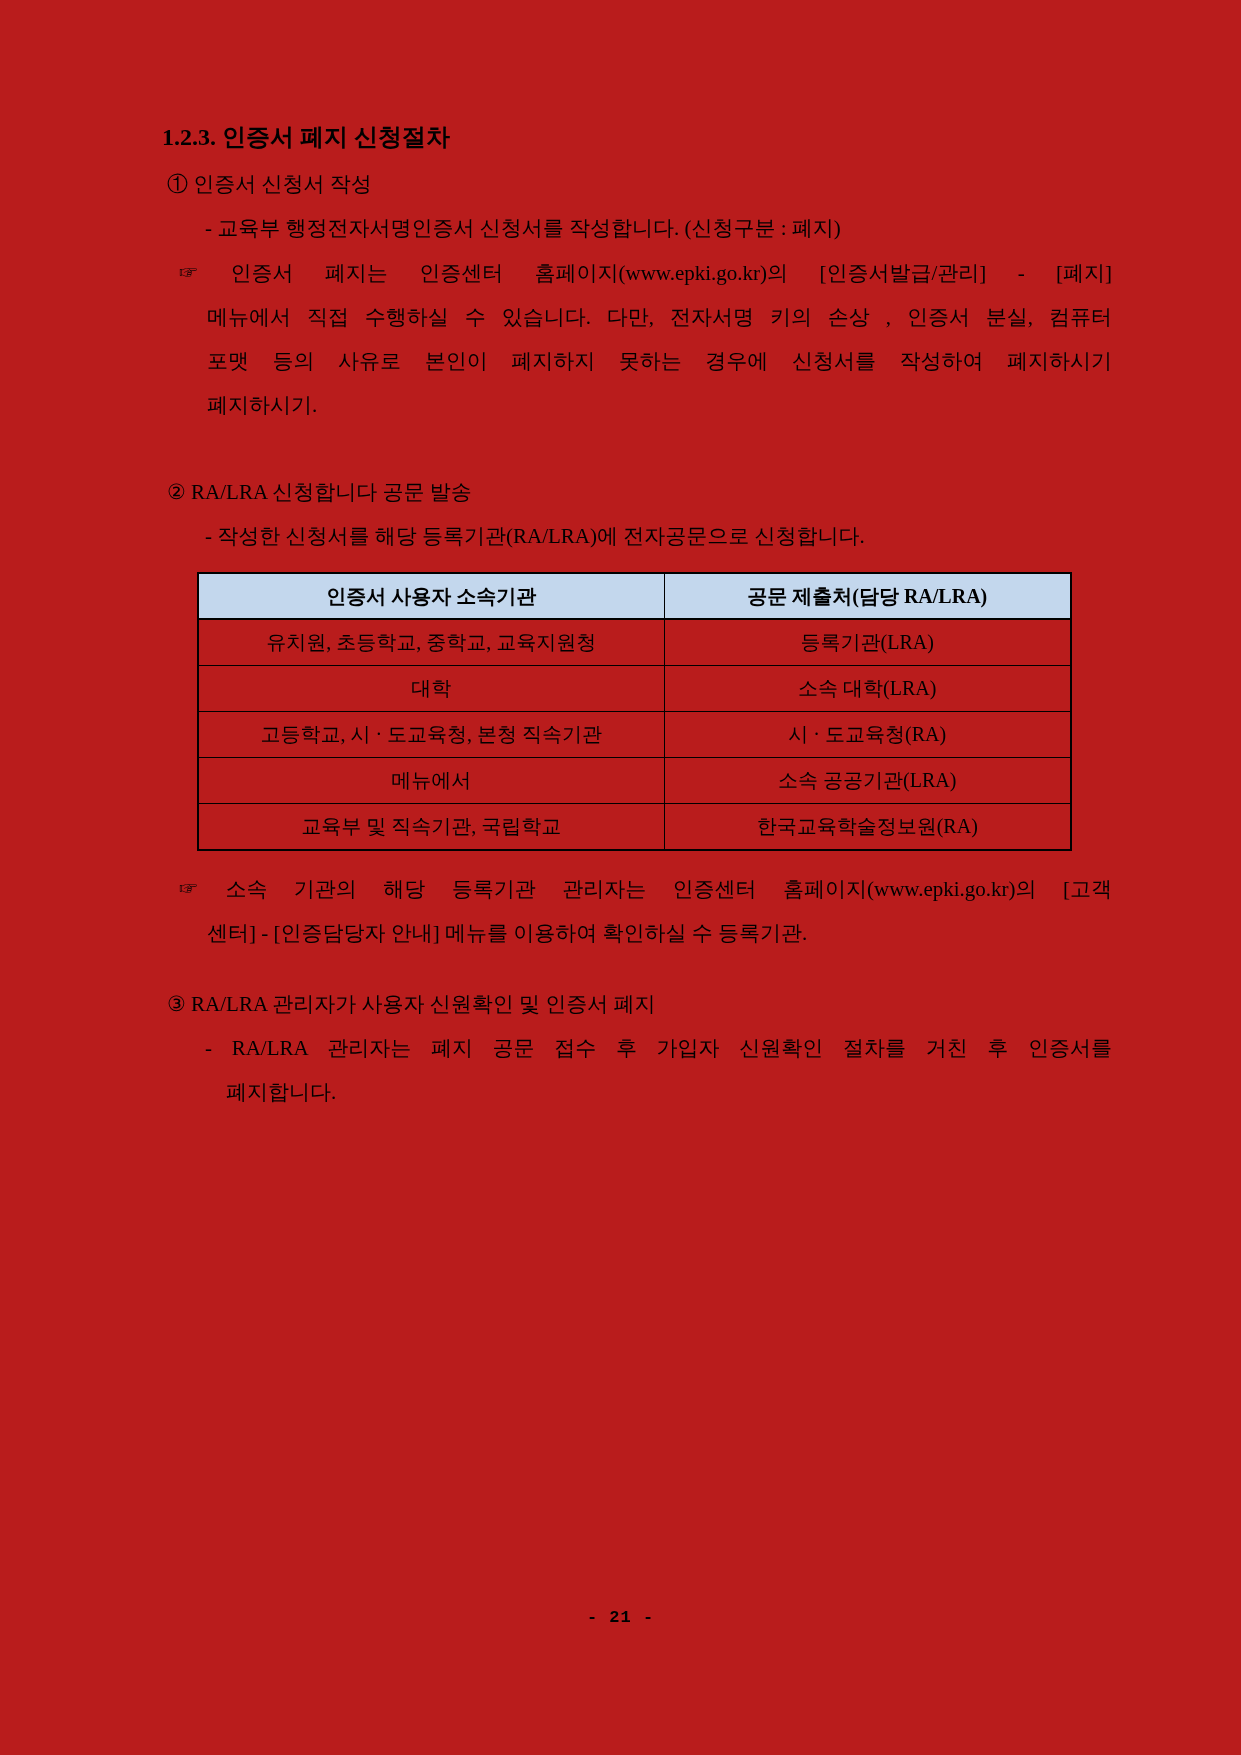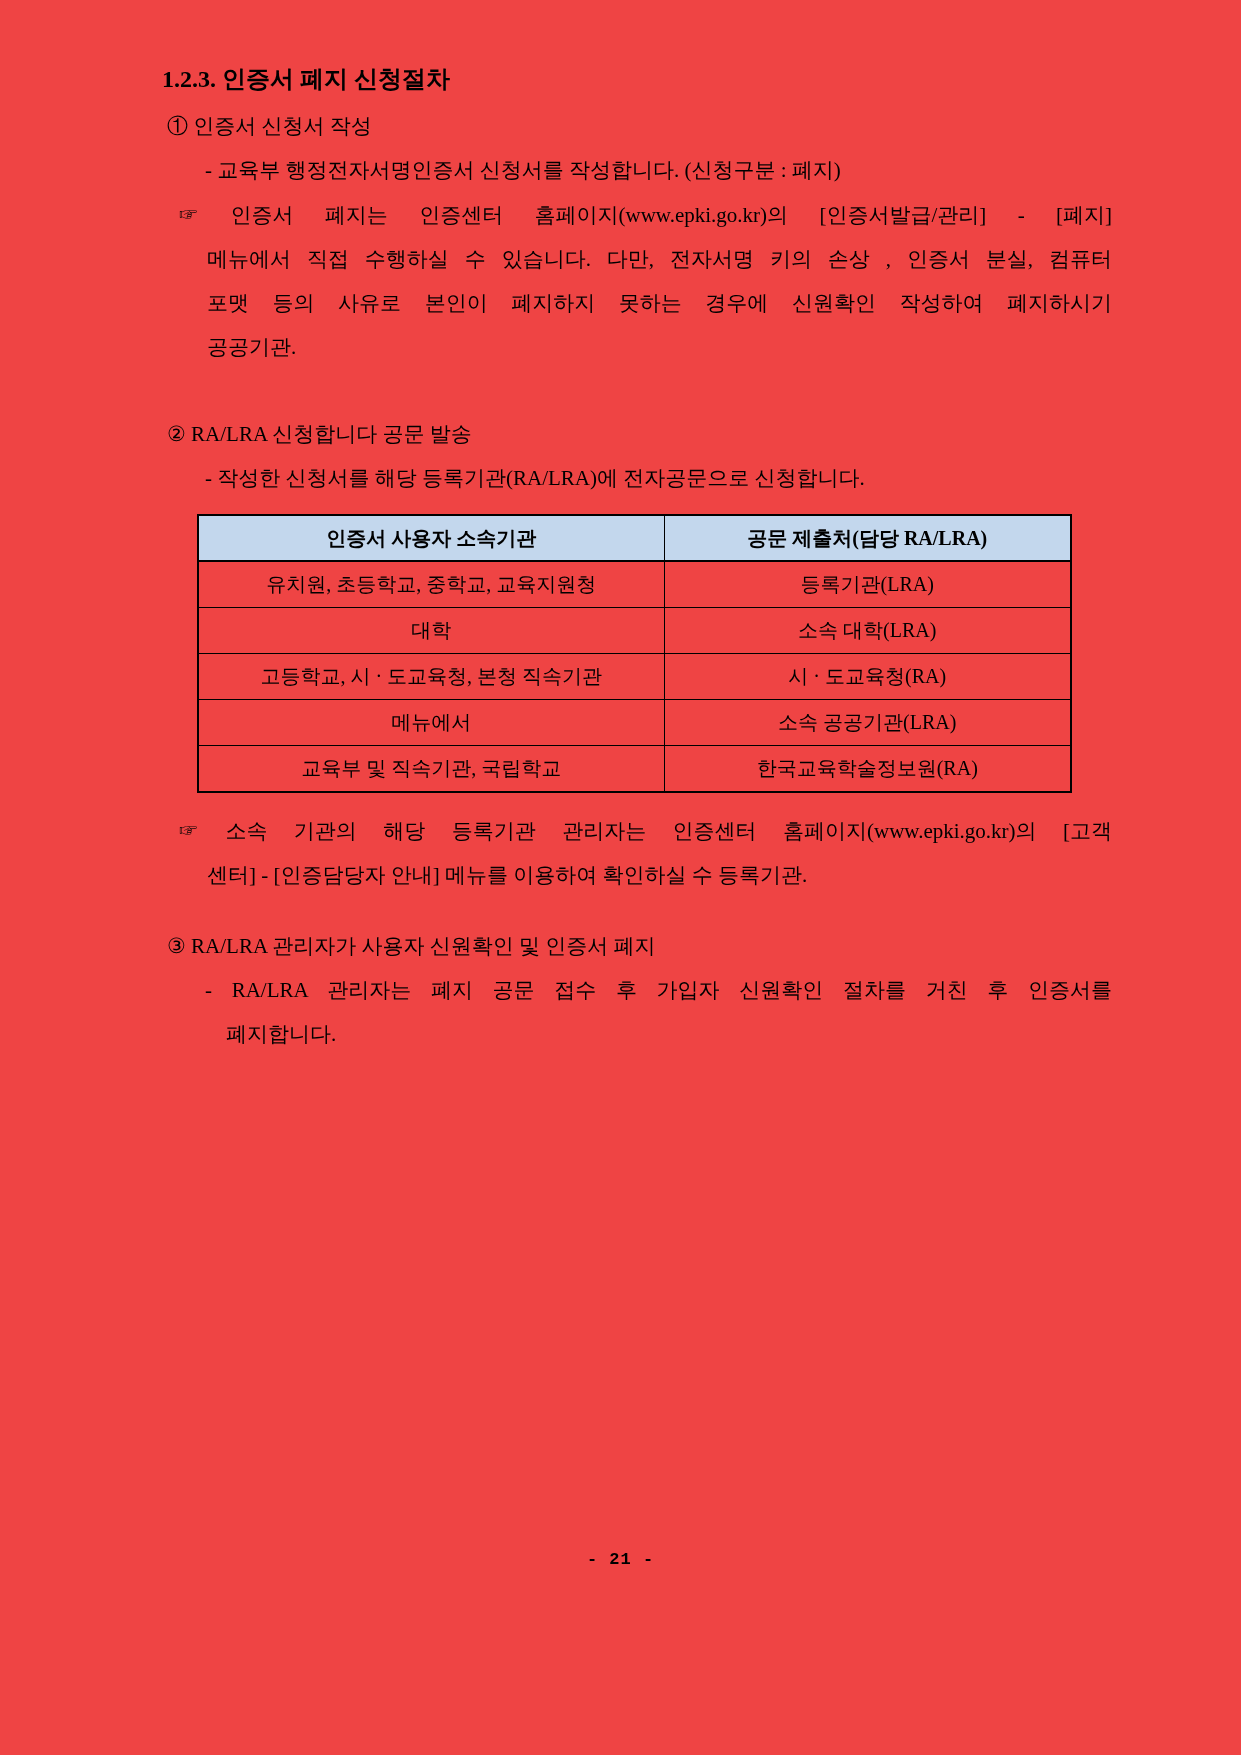--- a/index.html
+++ b/index.html
@@ -1,23 +1,23 @@
 <!DOCTYPE html>
 <html><head>
 <meta charset="utf-8">
 <style>
   html,body { margin:0; padding:0; background:#ffffff; }
   .page {
     position:relative;
     width:1241px; height:1755px;
-    background:#ef4444;
+    background:#b91c1c;
     color:#000000;
     font-family:"Liberation Serif","DejaVu Serif",serif;
     box-sizing:border-box;
-    padding-top:57px;
+    padding-top:115px;
     overflow:hidden;
   }
   .line { font-size:21px; line-height:44px; white-space:nowrap; }
   .heading {
     margin:0 0 0 162px;
     font-size:24px; font-weight:bold; line-height:44px;
     white-space:nowrap;
   }
   .sec-title { margin-left:167px; }
   .sec1-title { margin-top:3px; }
@@ -70,22 +70,22 @@
 
 <div class="page">
 
   <div class="heading">1.2.3. 인증서 폐지 신청절차</div>
 
   <div class="line sec-title sec1-title">① 인증서 신청서 작성</div>
   <div class="line dash-item">- 교육부 행정전자서명인증서 신청서를 작성합니다. (신청구분 : 폐지)</div>
   <div class="noteblock note1">
     <div class="line just first">☞ 인증서 폐지는 인증센터 홈페이지(www.epki.go.kr)의 [인증서발급/관리] - [폐지]</div>
     <div class="line just">메뉴에서 직접 수행하실 수 있습니다. 다만, 전자서명 키의 손상 , 인증서 분실, 컴퓨터</div>
-    <div class="line just">포맷 등의 사유로 본인이 폐지하지 못하는 경우에 신원확인 작성하여 폐지하시기</div>
-    <div class="line">공공기관.</div>
+    <div class="line just">포맷 등의 사유로 본인이 폐지하지 못하는 경우에 신청서를 작성하여 폐지하시기</div>
+    <div class="line">폐지하시기.</div>
   </div>
 
   <div class="line sec-title sec2-title">② RA/LRA 신청합니다 공문 발송</div>
   <div class="line dash-item">- 작성한 신청서를 해당 등록기관(RA/LRA)에 전자공문으로 신청합니다.</div>
 
   <table class="agency">
     <colgroup>
         <col class="col-org">
         <col>
       </colgroup>

